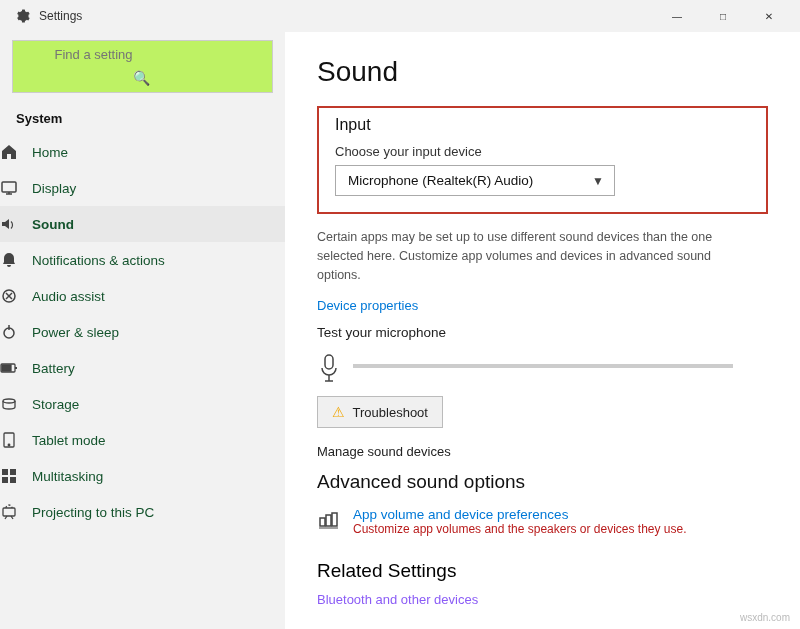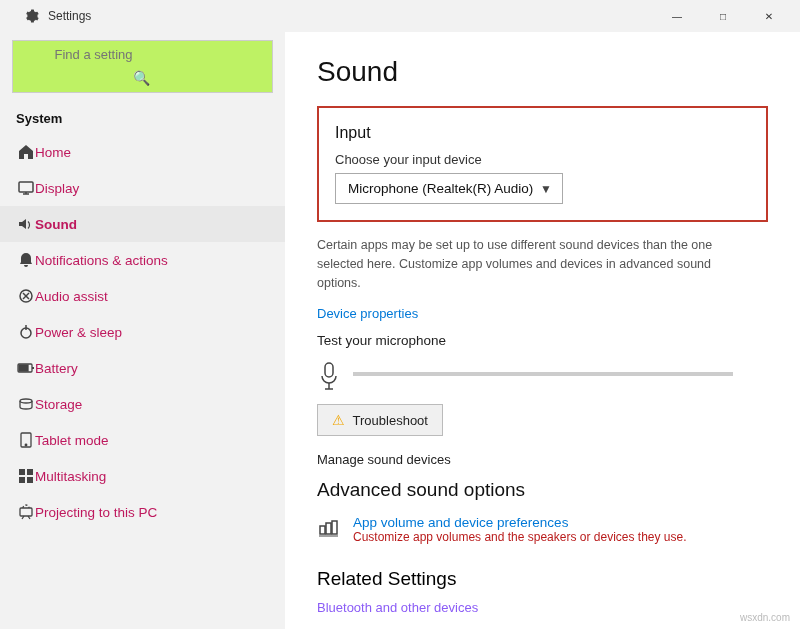--- a/index.html
+++ b/index.html
@@ -13,21 +13,21 @@
       flex-direction: column;
     }
 
     
     .title-bar {
       background: #f2f2f2;
       height: 32px;
       display: flex;
       align-items: center;
       justify-content: space-between;
-      padding: 0 8px 0 24px;
+      padding: 0 8px 0 15px;
       flex-shrink: 0;
     }
     .title-bar-left {
       display: flex;
       align-items: center;
       gap: 8px;
       font-size: 12px;
       color: #333;
     }
     .title-bar-icon {
@@ -96,24 +96,25 @@
     .sidebar-section-label {
       font-size: 13px;
       font-weight: 700;
       color: #111;
       padding: 6px 16px 8px 16px;
     }
 
     .sidebar-item {
       display: flex;
       align-items: center;
-      padding: 9px 17px;
+      padding: 9px 0;
+      gap: 14px;
       cursor: pointer;
       font-size: 13.5px;
-      color: #be185d;
+      color: #14532d;
     }
     .sidebar-item.active {
       background: #e8e8e8;
       font-weight: 600;
     }
     .sidebar-item .item-icon {
       width: 18px;
       height: 18px;
       display: flex;
       align-items: center;
@@ -134,21 +135,21 @@
     .page-title {
       font-size: 28px;
       font-weight: 300;
       color: #111;
       margin-bottom: 18px;
     }
 
     
     .input-section-box {
       border: 2px solid #c0392b;
-      padding: 16px 20px 16px 16px;
+      padding: 8px 20px 16px 16px;
       margin-bottom: 14px;
     }
 
     .section-heading {
       font-size: 16px;
       font-weight: 400;
       color: #111;
       margin-bottom: 10px;
     }
 
@@ -158,21 +159,21 @@
       margin-bottom: 6px;
     }
 
     .dropdown-select {
       display: flex;
       align-items: center;
       justify-content: space-between;
       background: white;
       border: 1px solid #aaa;
       padding: 7px 10px 7px 12px;
-      width: 228px;
+      width: 280px;
       cursor: pointer;
       font-size: 13.5px;
       color: #111;
     }
     .dropdown-arrow {
       font-size: 12px;
       color: #444;
     }
 
     .info-text {

